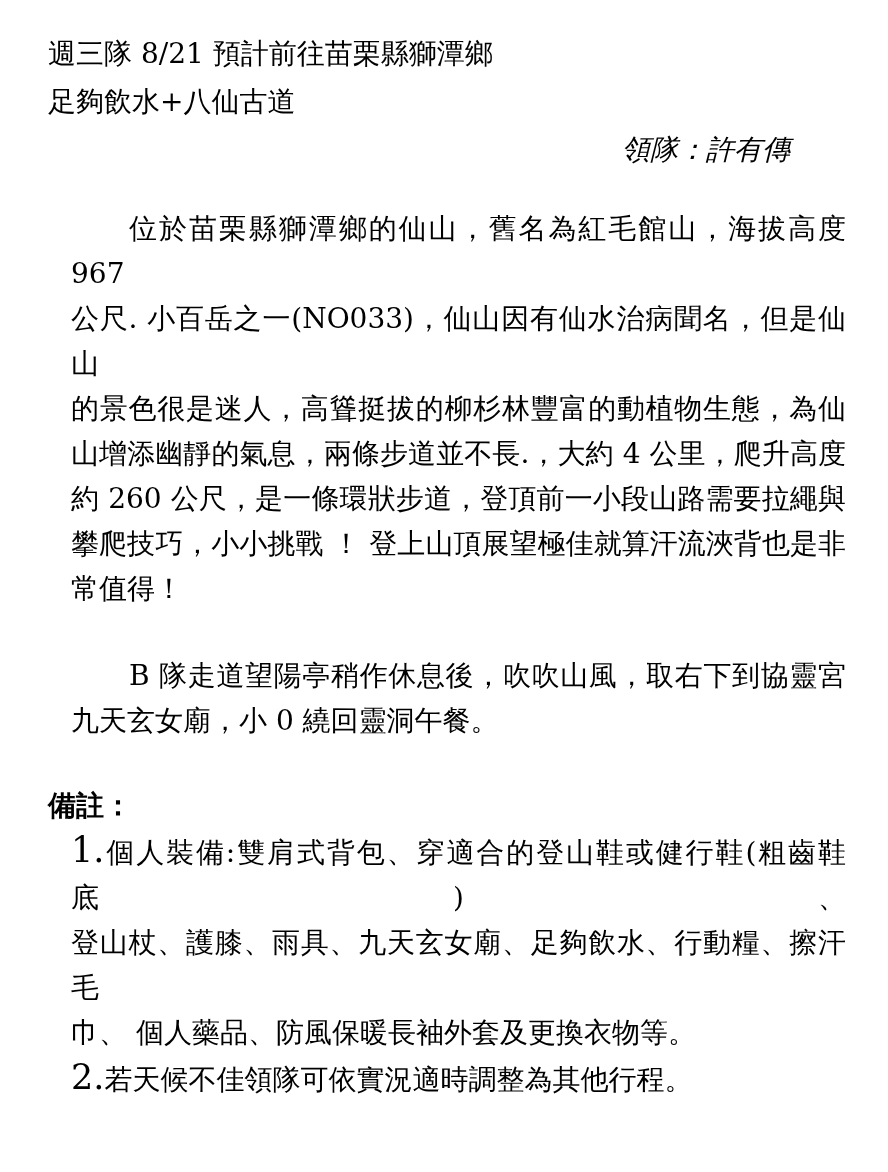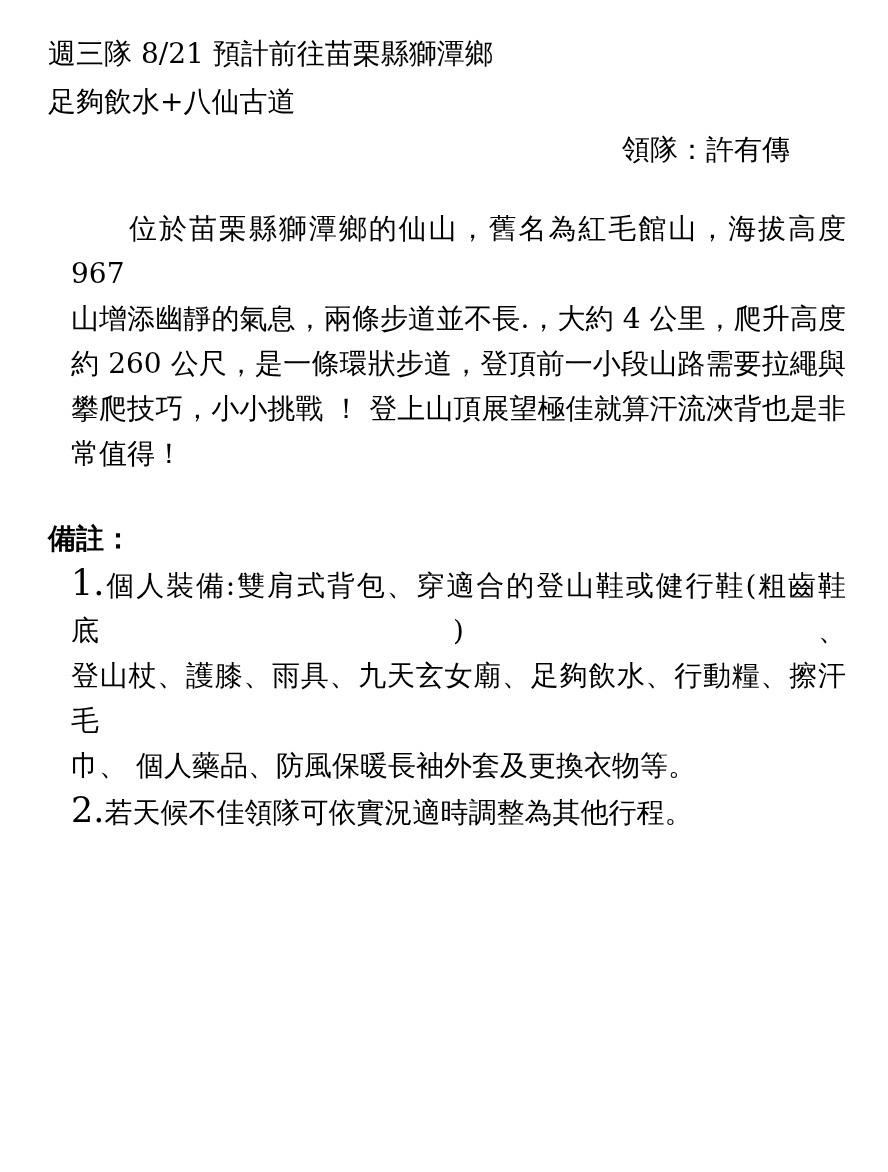--- a/index.html
+++ b/index.html
@@ -21,20 +21,21 @@
     padding: 30px 42px 0 48px;
   }
   .hline {
     font-size: 28px;
     line-height: 48px;
     white-space: pre-wrap;
   }
   .leader {
     text-align: right;
     padding-right: 56px;
+    font-style: italic;
   }
   .para { margin: 0; }
   .p1 { margin-top: 32px; }
   .p2 { margin-top: 40px; }
   .p3 { margin-top: 42px; }
   .tline {
     font-size: 28px;
     line-height: 45px;
     white-space: pre-wrap;
     margin-left: 23px;
@@ -61,27 +62,33 @@
 <div class="page">
 
   <div>
     <div class="hline">週三隊 8/21 預計前往苗栗縣獅潭鄉</div>
     <div class="hline">足夠飲水+八仙古道</div>
     <div class="hline leader">領隊：許有傳</div>
   </div>
 
   <div class="para p1">
     <div class="tline jl indent">位於苗栗縣獅潭鄉的仙山，舊名為紅毛館山，海拔高度 967</div>
+    <div class="tline jl">公尺. 小百岳之一(NO033)，仙山因有仙水治病聞名，但是仙山</div>
+    <div class="tline jl">的景色很是迷人，高聳挺拔的柳杉林豐富的動植物生態，為仙</div>
     <div class="tline jl">山增添幽靜的氣息，兩條步道並不長.，大約 4 公里，爬升高度</div>
     <div class="tline jl">約 260 公尺，是一條環狀步道，登頂前一小段山路需要拉繩與</div>
     <div class="tline jl">攀爬技巧，小小挑戰 ！ 登上山頂展望極佳就算汗流浹背也是非</div>
     <div class="tline">常值得！</div>
   </div>
 
 
+  <div class="para p3">
+    <div class="tline jl indent">B 隊走道望陽亭稍作休息後，吹吹山風，取右下到協靈宮</div>
+    <div class="tline">九天玄女廟，小 0 繞回靈洞午餐。</div>
+  </div>
 
   <div>
     <div class="notes-heading">備註：</div>
 
     <div>
       <div class="tline jl"><span class="num">1.</span><span>個人裝備:雙肩式背包、穿適合的登山鞋或健行鞋(粗齒鞋底)、</span></div>
       <div class="tline jl">登山杖、護膝、雨具、九天玄女廟、足夠飲水、行動糧、擦汗毛</div>
       <div class="tline">巾、 個人藥品、防風保暖長袖外套及更換衣物等。</div>
     </div>
 

